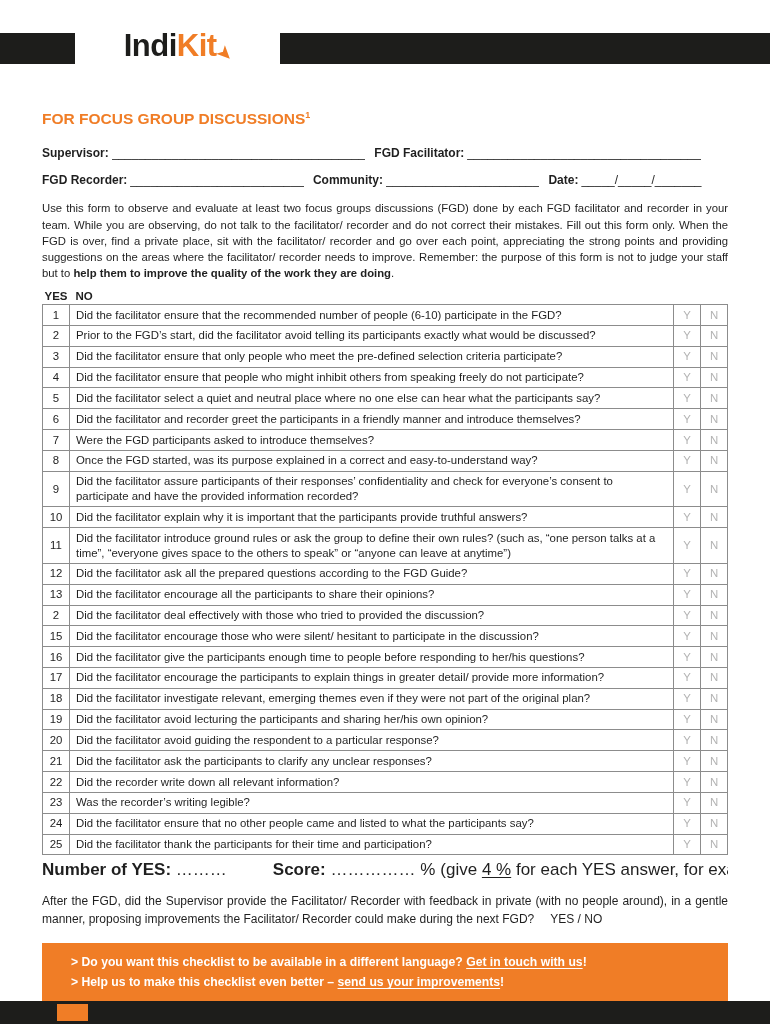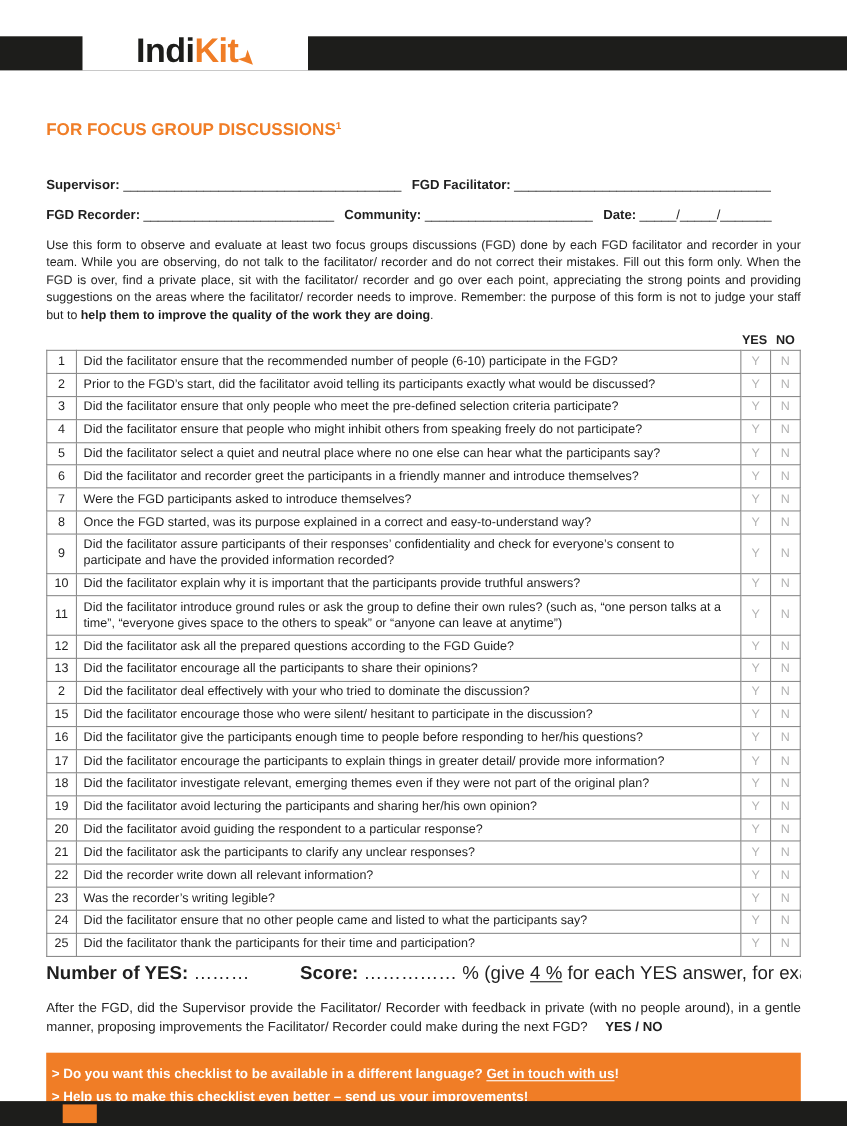--- a/index.html
+++ b/index.html
@@ -20,44 +20,44 @@
   .logo-indi { color: #1D1D1B; }
   .logo-kit { color: var(--accent, #F07D26); }
   .logo-arrow {
     display: inline-block; color: var(--accent, #F07D26); font-size: 17px;
     transform: rotate(45deg); margin-left: 1px; margin-top: 16px; font-weight: bold;
   }
   
   .content { padding: 22px 42px 0 42px; }
   .title { color: var(--accent, #F07D26); font-size: 15.5px; line-height: 1.4; font-weight: bold; }
   .title sup { font-size: 9px; }
-  .fields { margin-top: 31px; font-size: 12px; }
+  .fields { margin-top: 17px; font-size: 12px; }
   .field-row { display: flex; align-items: baseline; white-space: nowrap; overflow: hidden; margin-bottom: 13px; }
   .flabel { font-weight: bold; margin-right: 3px; flex: none; }
   .fblank { flex: none; overflow: hidden; letter-spacing: 0; }
   .fblank + .flabel { margin-left: 9px; }
   .intro { font-size: 11.3px; line-height: 1.43; text-align: justify; margin-top: 4px; color: #1f1f1f; }
   
-  .yn-header { display: flex; justify-content: flex-end; font-weight: bold; font-size: 11.5px; margin-top: 9px; margin-bottom: 2px; }
+  .yn-header { display: flex; font-weight: bold; font-size: 11.5px; margin-top: 9px; margin-bottom: 2px; }
   .yn-col { width: 28px; text-align: center; }
   .checklist { width: 100%; border-collapse: collapse; font-size: 11.4px; color: #1f1f1f; table-layout: fixed; }
   .checklist td { border: 1px solid var(--border, #8C8C8C); padding: 2.5px 6px; line-height: 1.3; vertical-align: middle; }
   .c-num { width: 27px; text-align: center; padding: 2.5px 2px !important; }
   .c-yn { width: 27px; text-align: center; color: var(--yn, #B3B3B3); cursor: pointer; }
   
   .score-line { margin-top: 5px; font-size: 17px; white-space: nowrap; overflow: hidden; }
   .score-label { margin-left: 46px; }
   .score-line u { text-underline-offset: 2px; }
   .hint { margin-left: 5px; }
   .feedback { margin-top: 13px; font-size: 12px; line-height: 1.45; text-align: justify; }
-  .feedback-answer { margin-left: 16px; white-space: nowrap; font-weight: bold; }
+  .feedback-answer { margin-left: 16px; white-space: nowrap; font-weight: normal; }
   
   .banner {
     background: var(--accent, #F07D26); color: #fff; font-weight: bold; font-size: 12.2px;
-    padding: 9px 5px; margin-top: 15px; line-height: 1.65;
+    padding: 9px 29px; margin-top: 15px; line-height: 1.65;
   }
   .banner-link { color: #fff; text-decoration: underline; cursor: pointer; text-underline-offset: 2px; }
   
   .footnote { margin-top: 13px; font-size: 10px; color: #4a4a4a; }
   .footnote sup { font-size: 7px; margin-right: 1px; }
   .footer { position: absolute; left: 0; bottom: 0; width: 100%; height: 23px; background: var(--dark, #1D1D1B); display: flex; align-items: center; }
   .footer-accent { width: 31px; height: 17px; background: var(--accent, #F07D26); margin-left: 57px; }
 </style>
 </head>
 <body>
@@ -181,21 +181,21 @@
             <td class="c-yn">N</td>
           </tr>
           <tr>
             <td class="c-num">13</td>
             <td class="c-q">Did the facilitator encourage all the participants to share their opinions?</td>
             <td class="c-yn">Y</td>
             <td class="c-yn">N</td>
           </tr>
           <tr>
             <td class="c-num">2</td>
-            <td class="c-q">Did the facilitator deal effectively with your who tried to dominate the discussion?</td>
+            <td class="c-q">Did the facilitator deal effectively with those who tried to provided the discussion?</td>
             <td class="c-yn">Y</td>
             <td class="c-yn">N</td>
           </tr>
           <tr>
             <td class="c-num">15</td>
             <td class="c-q">Did the facilitator encourage those who were silent/ hesitant to participate in the discussion?</td>
             <td class="c-yn">Y</td>
             <td class="c-yn">N</td>
           </tr>
           <tr>

